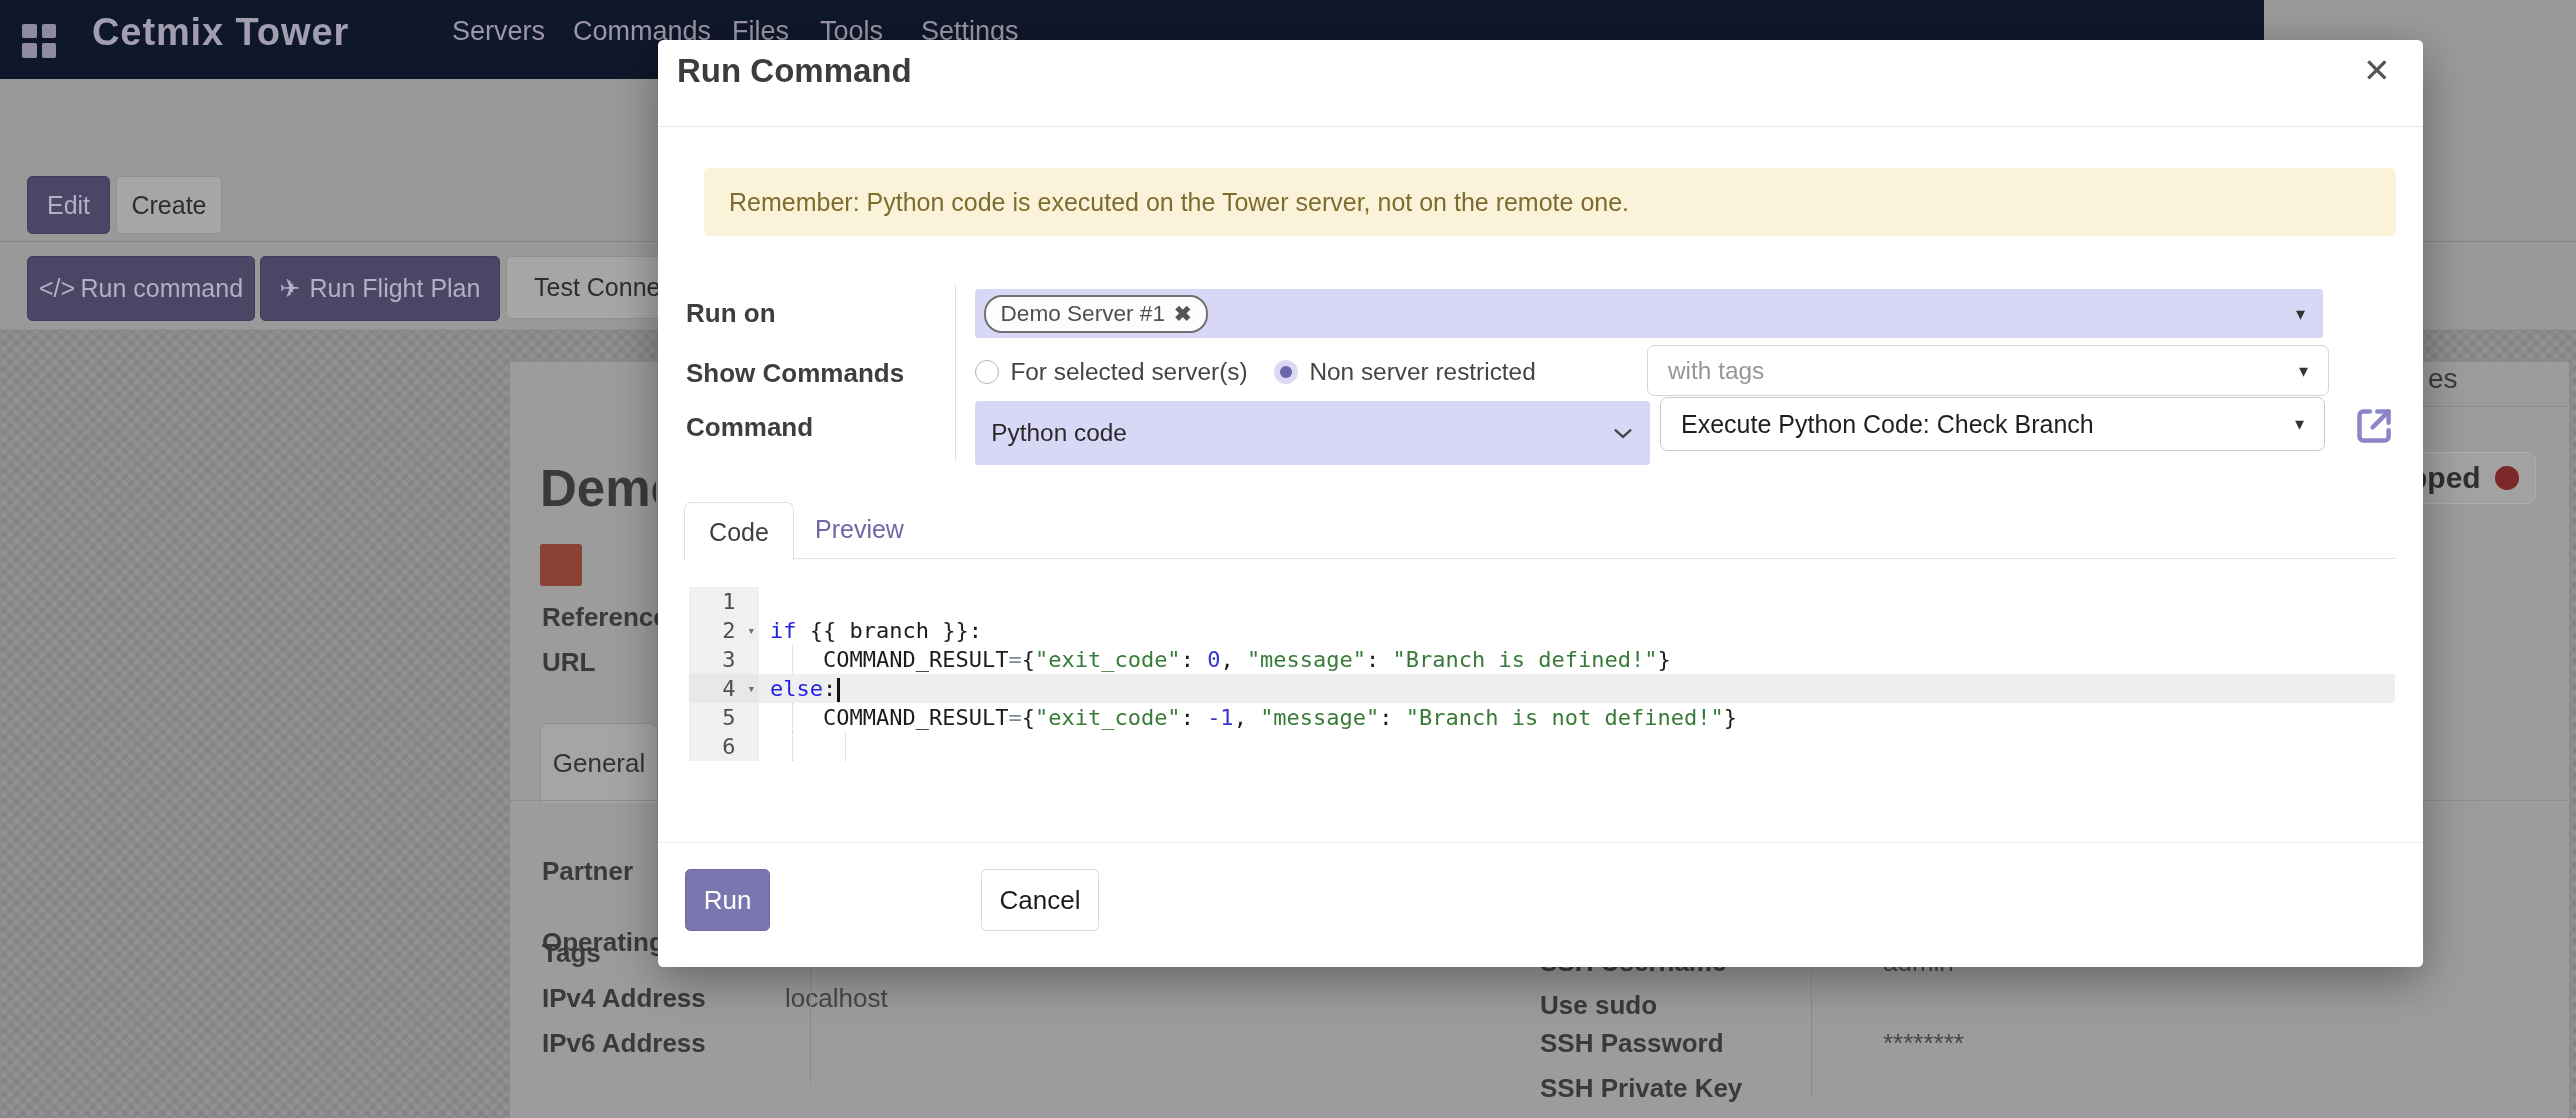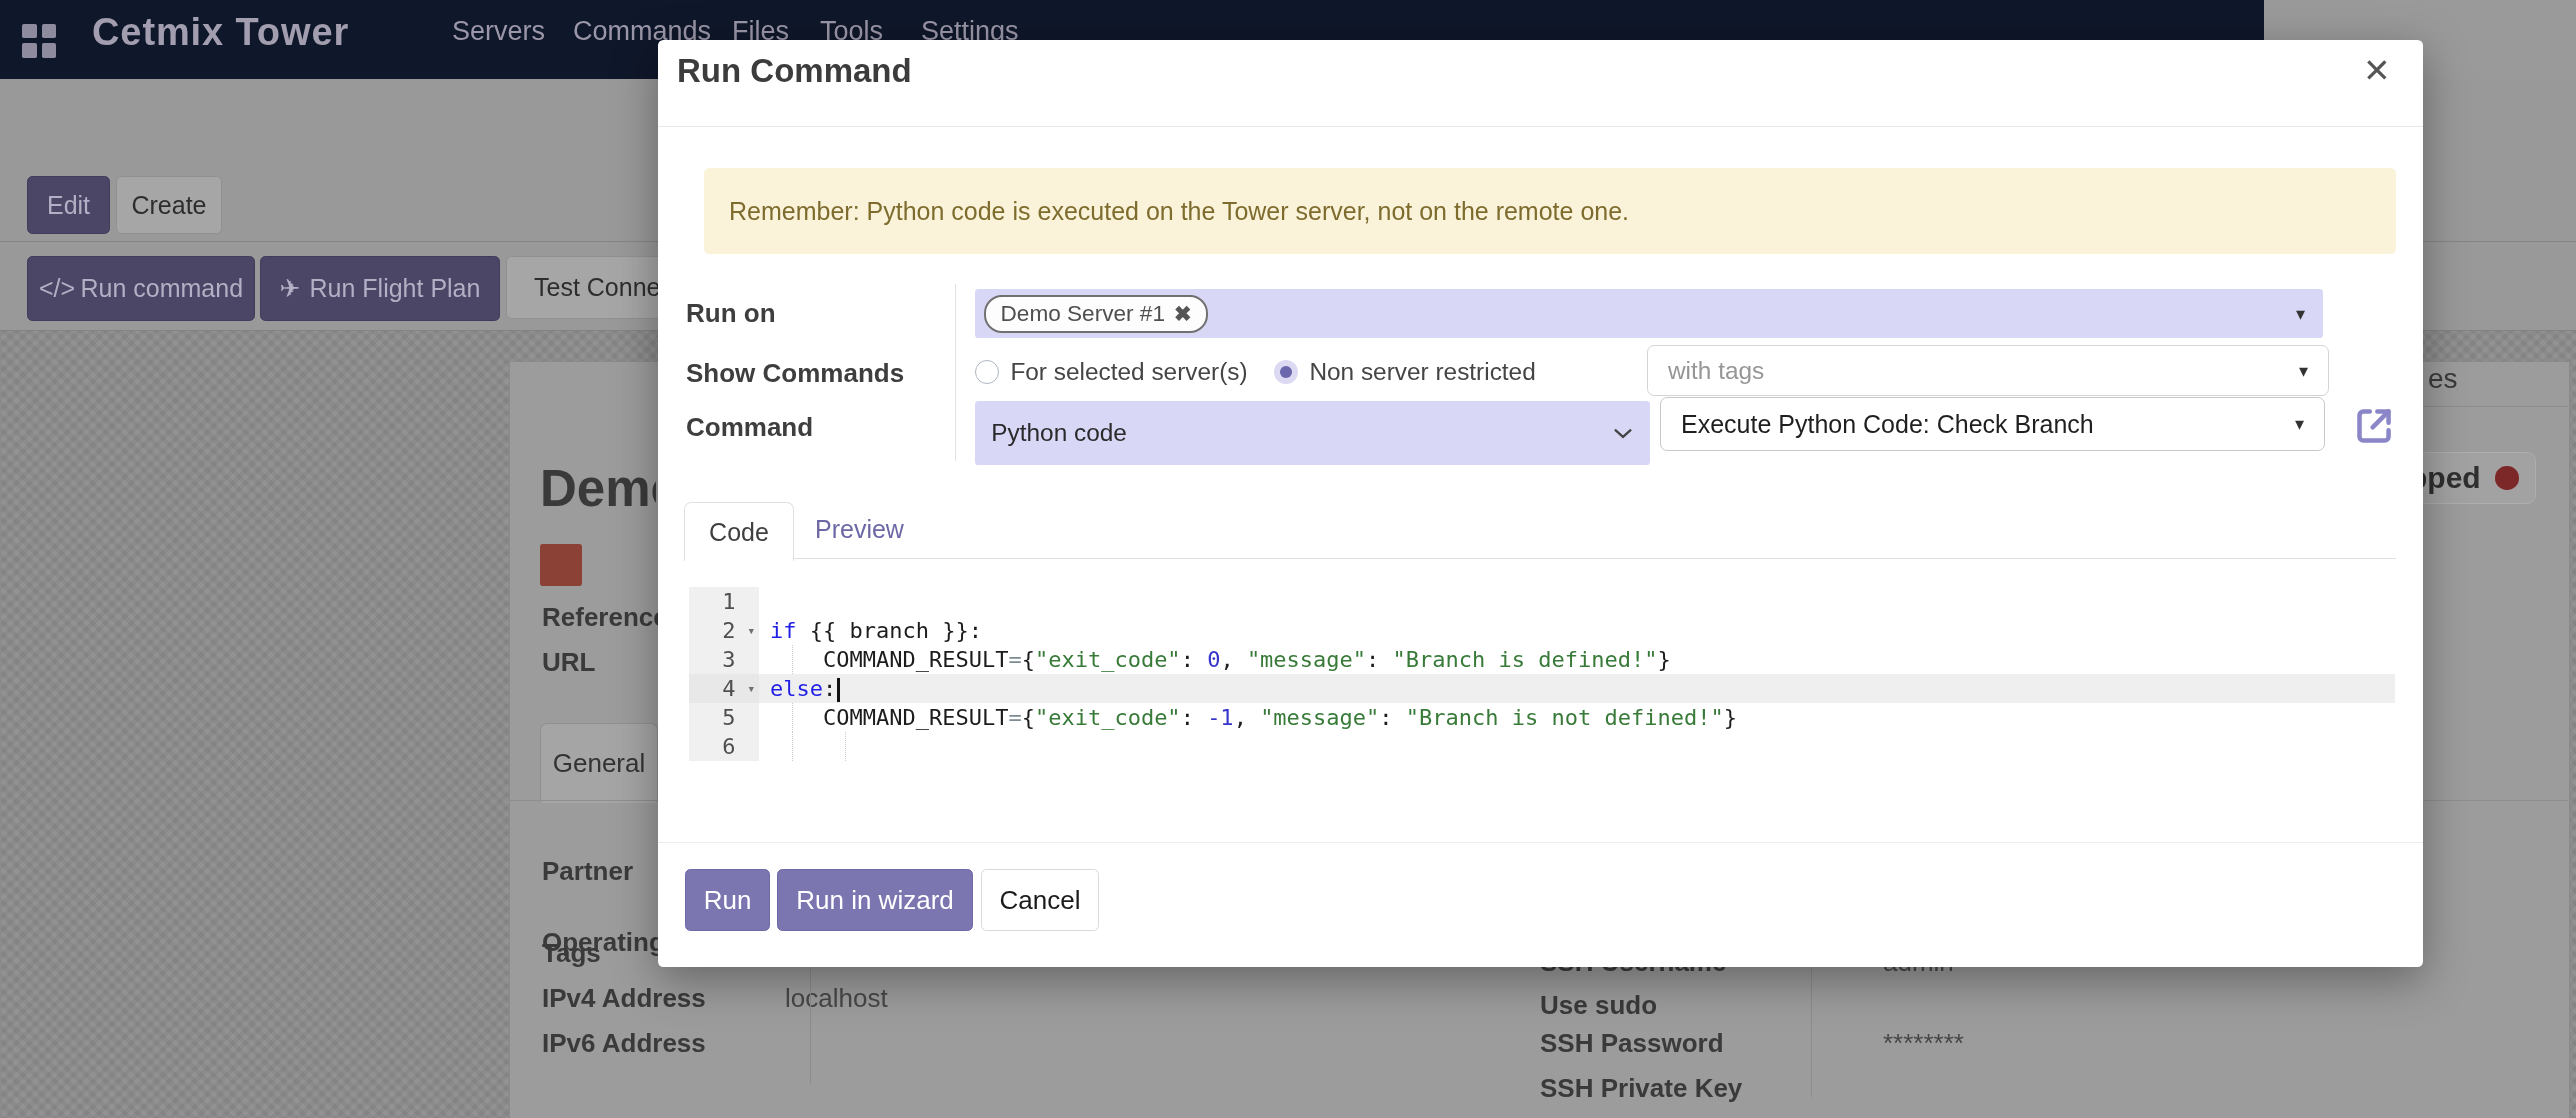--- a/index.html
+++ b/index.html
@@ -48,21 +48,21 @@
   .status-pill .txt{font-size:30px;font-weight:bold;color:#2F2F2F;}
   .status-dot{width:23.5px;height:23.5px;border-radius:50%;background:#7D2828;}
   .vsep{width:0;border-left:0.9px solid #8C8C8C;z-index:1;}
 
   
   .modal{left:658px;top:40px;width:1765px;height:927px;background:#FFFFFF;border-radius:5.4px;
          box-shadow:0 12.6px 45px rgba(0,0,0,.35);z-index:10;}
   .modal-title{left:677px;top:52px;font-size:33px;font-weight:bold;color:#3C3C3C;z-index:11;}
   .modal-close{left:2363px;top:51px;font-size:33px;color:#555;z-index:11;cursor:default;}
   .modal-hline{left:658px;top:126px;width:1765px;height:0;border-top:0.9px solid #E8E8E8;z-index:11;}
-  .alert{left:704px;top:168px;width:1692px;height:86px;background:#FBF3D9;border-radius:5.4px;z-index:11;
+  .alert{left:704px;top:168px;width:1692px;height:68px;background:#FBF3D9;border-radius:5.4px;z-index:11;
          display:flex;align-items:center;padding-left:25px;box-sizing:border-box;
          font-size:25px;color:#7D6C2E;}
   .flabel{font-size:26px;font-weight:bold;color:#3E3E3E;z-index:11;white-space:nowrap;}
   .col-sep{left:955px;top:284px;height:177px;width:0;border-left:0.9px solid #E2E2E2;z-index:11;}
   .runon-field{left:975px;top:289px;width:1348px;height:49px;background:#D9D7F6;border-radius:3.6px;z-index:11;
                display:flex;align-items:center;padding:0 18px 0 9px;box-sizing:border-box;}
   .tagpill{display:flex;align-items:center;gap:9px;background:#FDFDFD;border:2.7px solid #717171;
            border-radius:18px;height:34px;padding:0 14.5px;font-size:22.6px;color:#4F4F4F;}
   .tagpill .x{font-size:21px;font-weight:bold;color:#555;}
   .caret{color:#333;font-size:18px;margin-left:auto;}
@@ -252,17 +252,16 @@
         <div class="ed-code"><span class="guide" style="left: 33px;"></span><span class="tk-pl">    COMMAND_RESULT</span><span class="tk-op">=</span><span class="tk-pl">{</span><span class="tk-str">"exit_code"</span><span class="tk-pl">: </span><span class="tk-num">-1</span><span class="tk-pl">, </span><span class="tk-str">"message"</span><span class="tk-pl">: </span><span class="tk-str">"Branch is not defined!"</span><span class="tk-pl">}</span></div>
       </div>
       <div class="ed-row">
         <div class="ed-gut"><span>6</span></div>
         <div class="ed-code"><span class="guide" style="left: 33px;"></span><span class="guide" style="left: 86px;"></span></div>
       </div>
     </div>
 
   <div class="abs footer-line"></div>
   <div class="abs btn-purple" style="left:685px;top:869px;width:83px;height:60px;">Run</div>
-  <div class="abs btn-purple" style="left:777px;top:869px;width:194px;height:60px;">Run in wizard</div>
   <div class="abs btn-white" style="left:981px;top:869px;width:116px;height:60px;">Cancel</div>
 
 </div>
 
 
 </body></html>

